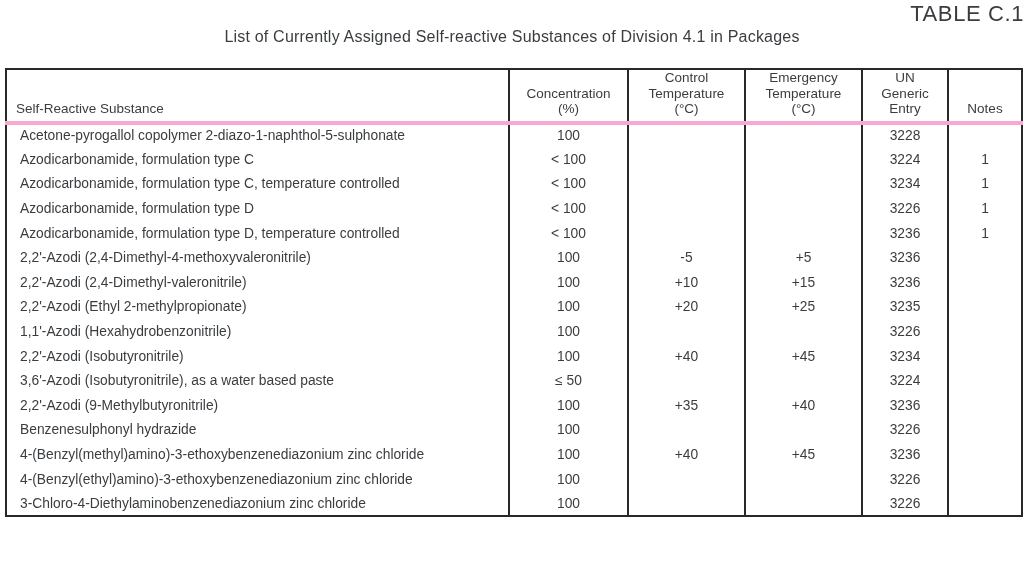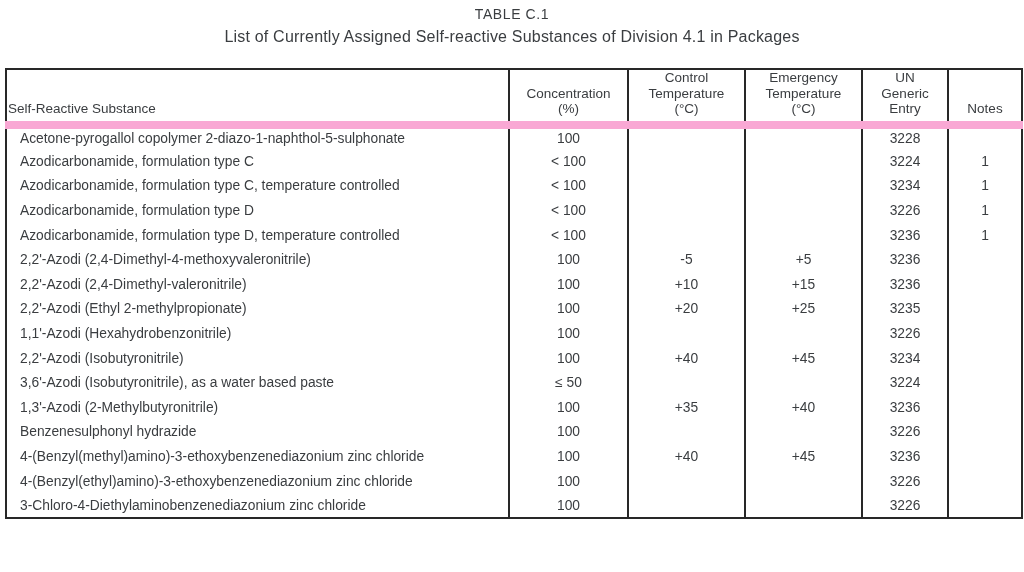--- a/index.html
+++ b/index.html
@@ -7,22 +7,22 @@
     width: 1024px; height: 572px;
     overflow: hidden;
     background: #ffffff;
     font-family: "Liberation Sans", sans-serif;
     color: #393c3f;
   }
   .page { position: relative; width: 1024px; height: 572px; }
 
   .doc-title {
     position: absolute; top: 3px; left: 0; width: 1024px;
-    text-align: center;
-    font-size: 14px; line-height: 22px;
+    text-align: right;
+    font-size: 22px; line-height: 22px;
     letter-spacing: 0.6px;
     color: #3a3d40;
   }
   .doc-subtitle {
     position: absolute; top: 26px; left: 0; width: 1024px;
     text-align: center;
     font-size: 16px; line-height: 22px;
     letter-spacing: 0.2px;
     color: #3a3d40;
   }
@@ -47,24 +47,24 @@
 
   thead th {
     height: 50px;
     vertical-align: bottom;
     text-align: center;
     font-weight: normal;
     font-size: 13.5px;
     line-height: 15.5px;
     white-space: pre-line;
     padding-bottom: 4px;
-    border-bottom: 8px solid #f9a8d4;
-    color: #3a3d40;
-  }
-  thead th.h-substance { text-align: left; padding-left: 1px; }
+    border-bottom: 4px solid #f9a8d4;
+    color: #3a3d40;
+  }
+  thead th.h-substance { text-align: left; padding-left: 9px; }
 
   tbody tr { height: 24.6px; }
   tbody td {
     font-size: 13.8px;
     vertical-align: middle;
     text-align: center;
     white-space: nowrap;
     overflow: hidden;
     color: #3a3d40;
   }
@@ -189,21 +189,21 @@
   </tr>
           <tr>
     <td class="cell-substance">3,6'-Azodi (Isobutyronitrile), as a water based paste</td>
     <td class="cell-num">≤ 50</td>
     <td class="cell-num"></td>
     <td class="cell-num"></td>
     <td class="cell-num">3224</td>
     <td class="cell-num"></td>
   </tr>
           <tr>
-    <td class="cell-substance">1,3'-Azodi (2-Methylbutyronitrile)</td>
+    <td class="cell-substance">2,2'-Azodi (9-Methylbutyronitrile)</td>
     <td class="cell-num">100</td>
     <td class="cell-num">+35</td>
     <td class="cell-num">+40</td>
     <td class="cell-num">3236</td>
     <td class="cell-num"></td>
   </tr>
           <tr>
     <td class="cell-substance">Benzenesulphonyl hydrazide</td>
     <td class="cell-num">100</td>
     <td class="cell-num"></td>

